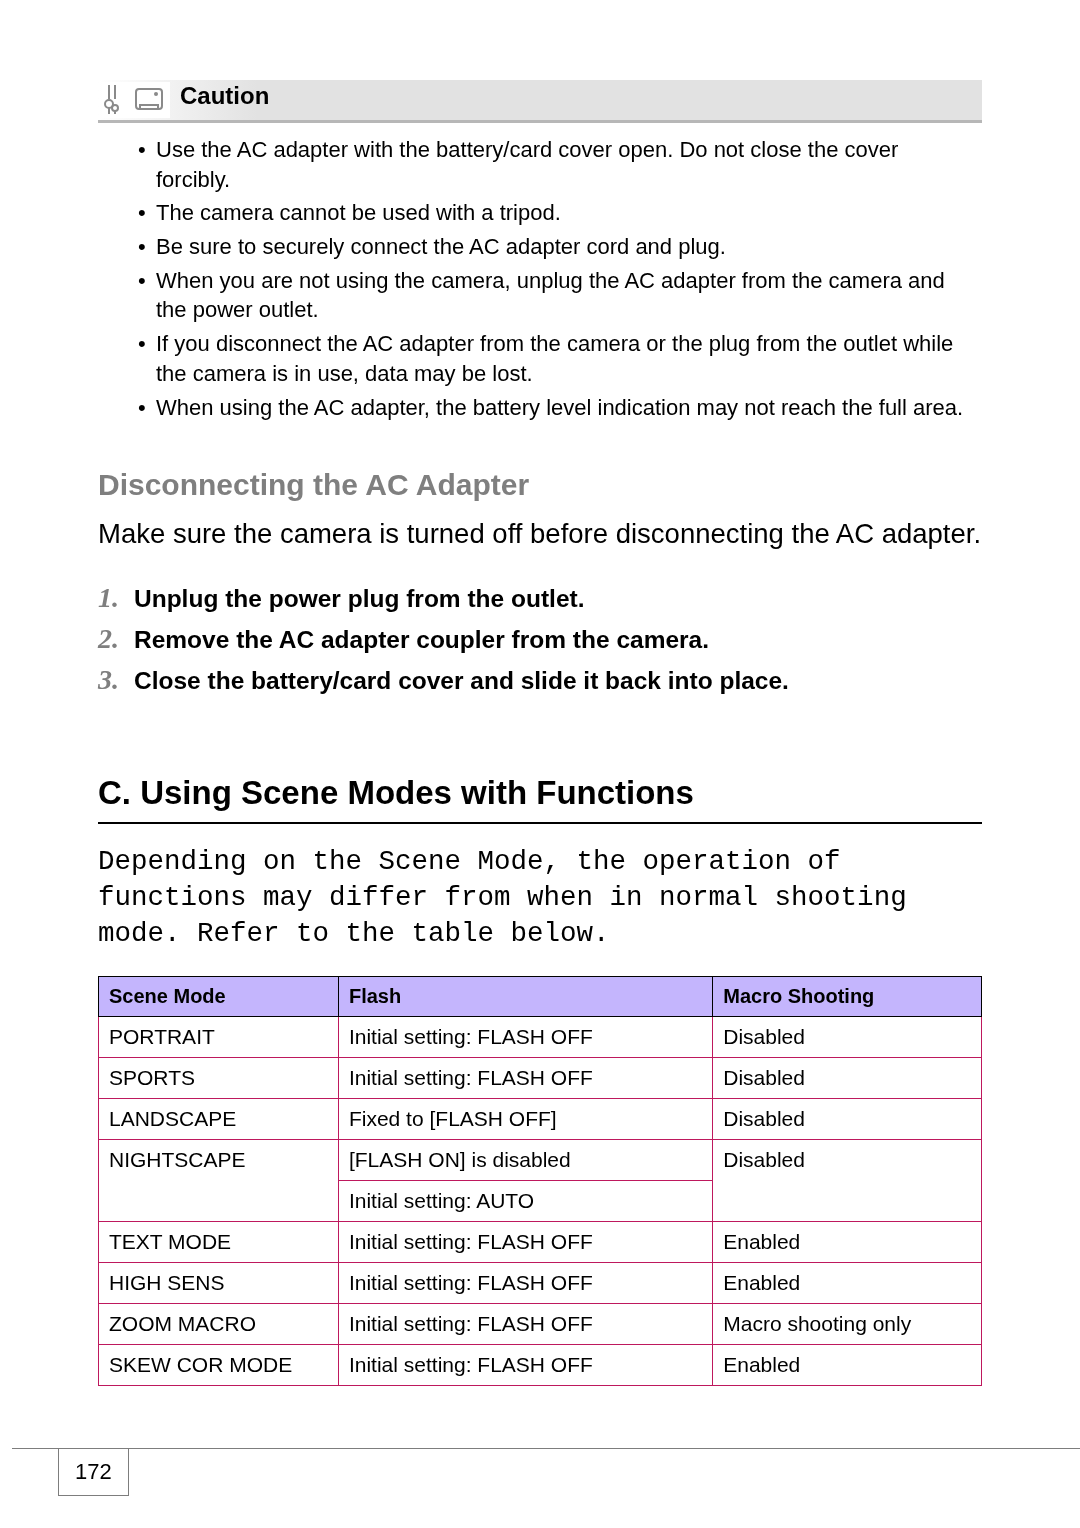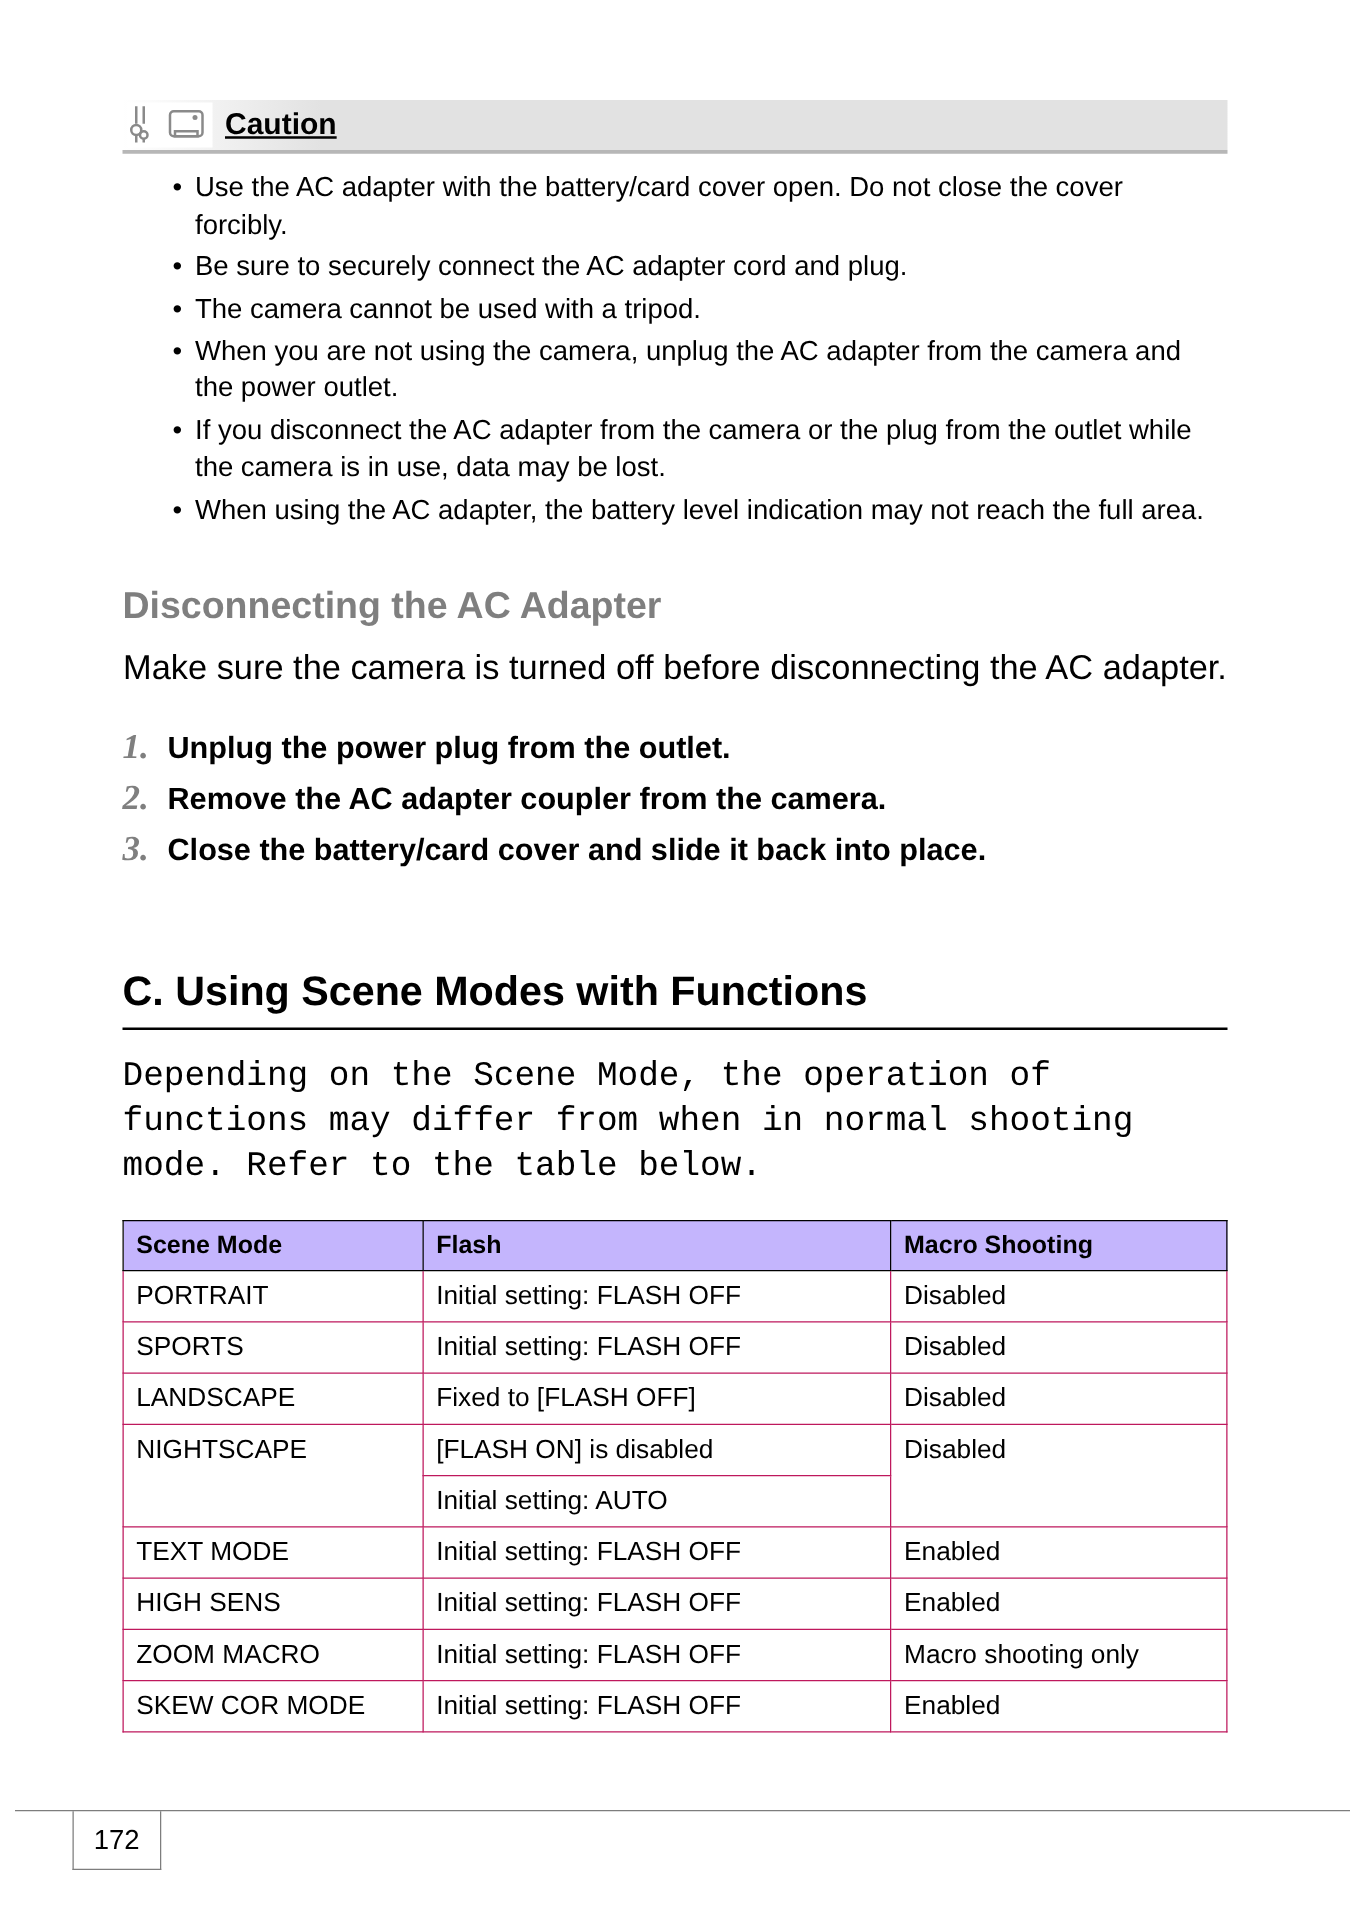--- a/index.html
+++ b/index.html
@@ -12,26 +12,25 @@
   }
   .page {
     width: 1080px; height: 1528px;
     padding: 80px 98px 0 98px;
     position: relative;
   }
 
   
   .caution-bar {
     display: flex;
-    align-items: center;
+    align-items: flex-start;
     border-bottom: 3px solid #b7b7b7;
     background: linear-gradient(to right, #ffffff 0%, #e2e2e2 18%, #e2e2e2 100%);
     padding: 2px 0 2px 4px;
     margin-bottom: 12px;
-    text-decoration: underline;
   }
   .caution-icons {
     display: flex; align-items: center; gap: 4px;
     margin-right: 10px;
     background:#fff;
     padding-right:6px;
   }
   .caution-title {
     font-weight: bold;
     font-size: 24px;
@@ -63,21 +62,20 @@
     color: #7f7f7f;
     font-size: 30px;
     margin: 46px 0 14px 0;
   }
 
   
   .body-p {
     font-size: 27.5px;
     line-height: 1.3;
     margin: 0 0 30px 0;
-    text-align: center;
   }
 
   
   .steps {
     list-style: none;
     padding: 0; margin: 0;
     counter-reset: step;
   }
   .steps li {
     display: flex;
@@ -180,22 +178,22 @@
         <rect x="2" y="4" width="26" height="20" rx="3" ry="3" fill="none" stroke="#8a8a8a" stroke-width="2"></rect>
         <circle cx="22" cy="9" r="2" fill="#8a8a8a"></circle>
         <rect x="6" y="20" width="18" height="4" fill="none" stroke="#8a8a8a" stroke-width="2"></rect>
       </svg>
     </span>
     <span class="caution-title">Caution</span>
   </div>
 
   <ul class="caution-list">
     <li>Use the AC adapter with the battery/card cover open. Do not close the cover forcibly.</li>
+    <li>The camera cannot be used with a tripod.</li>
     <li>Be sure to securely connect the AC adapter cord and plug.</li>
-    <li>The camera cannot be used with a tripod.</li>
     <li>When you are not using the camera, unplug the AC adapter from the camera and the power outlet.</li>
     <li>If you disconnect the AC adapter from the camera or the plug from the outlet while the camera is in use, data may be lost.</li>
     <li>When using the AC adapter, the battery level indication may not reach the full area.</li>
   </ul>
 
   <div class="h2">Disconnecting the AC Adapter</div>
 
   <p class="body-p">Make sure the camera is turned off before disconnecting the AC adapter.</p>
 
   <ol class="steps">

